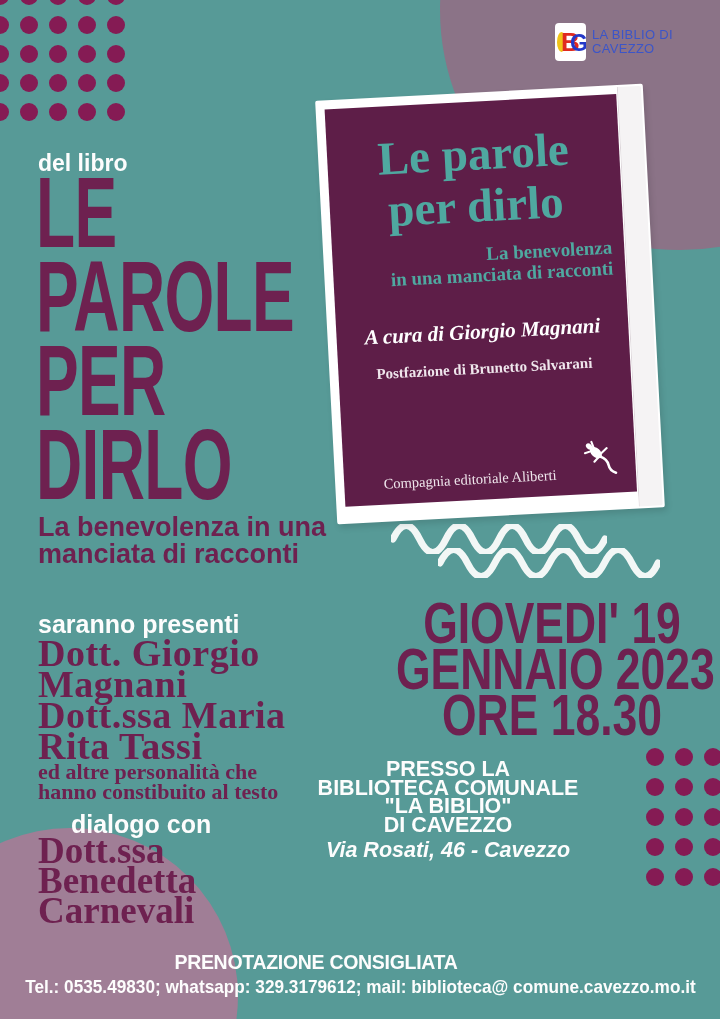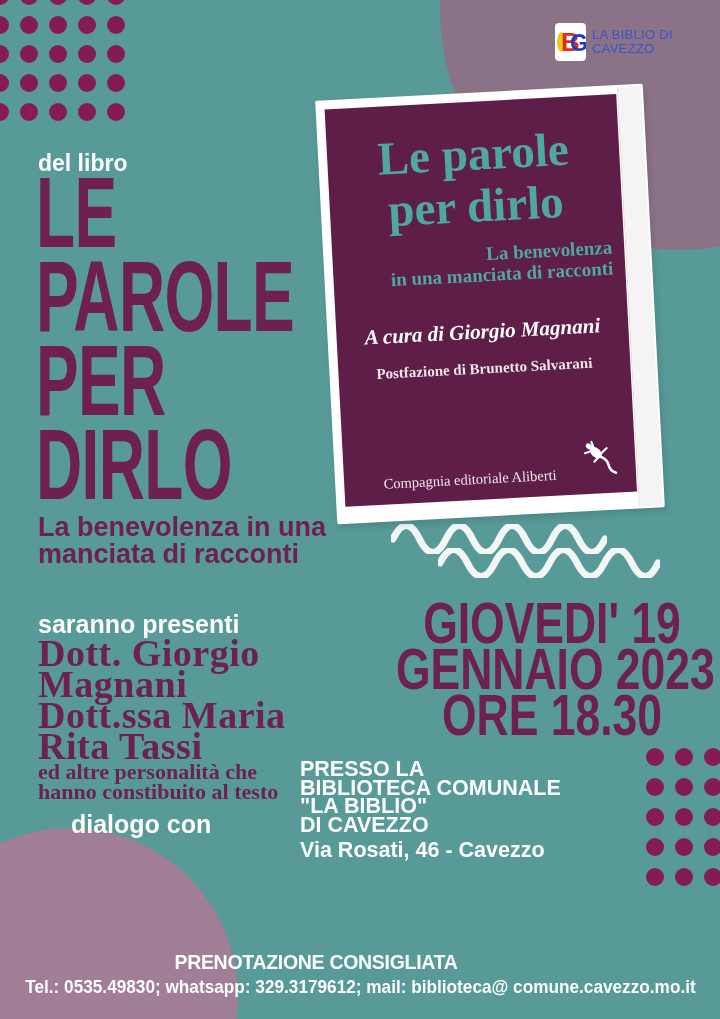--- a/index.html
+++ b/index.html
@@ -55,23 +55,23 @@
   .bc-gecko{position:absolute;right:14px;bottom:14px;}
 
   
   .wave{position:absolute;z-index:2;}
   .wave1{left:391px;top:524px;}
   .wave2{left:438px;top:548px;}
 
   
   .date-block{position:absolute;left:352px;top:600px;width:400px;text-align:center;color:var(--maroon);font-weight:bold;font-size:57px;line-height:46px;transform:scaleX(.78);transform-origin:top center;white-space:nowrap;}
   .date-block span{display:block;}
-  .venue{position:absolute;right:90px;top:760px;width:330px;text-align:left;color:var(--white);font-weight:bold;font-size:21.5px;line-height:18.5px;}
+  .venue{position:absolute;right:107px;top:760px;width:330px;text-align:center;color:var(--white);font-weight:bold;font-size:21.5px;line-height:18.5px;}
   .venue span{display:block;}
-  .address{margin-top:7px;font-size:21.5px;}
+  .address{margin-top:7px;font-size:21.5px;font-style:italic;}
 
   
   .booking{position:absolute;left:0;top:951px;width:632px;text-align:center;color:var(--white);font-weight:bold;font-size:19.5px;letter-spacing:-.3px;z-index:3;}
   .contacts{position:absolute;left:0;top:976px;width:720px;text-align:center;color:var(--white);font-weight:bold;font-size:18.5px;transform:scaleX(.93);transform-origin:top center;z-index:3;white-space:nowrap;}
 </style>
 </head>
 <body>
 
 <div class="poster">
 
@@ -155,20 +155,21 @@
     <div>Dott. Giorgio Magnani</div>
     <div>Dott.ssa Maria Rita Tassi</div>
   </div>
 
   <div class="guests-note">
     <span>ed altre personalità che</span><br>
     <span>hanno constibuito al testo</span>
   </div>
 
   <div class="label-white lbl-dialogo">dialogo con</div>
+  <div class="dialog-guest">Dott.ssa Benedetta Carnevali</div>
 
   <div class="book">
     <div class="book-pages-right"></div>
     <div class="book-cover">
       <div class="bc-title">
         <span>Le parole</span><br>
         <span>per dirlo</span>
       </div>
       <div class="bc-subtitle">
         <span>La benevolenza</span><br>

